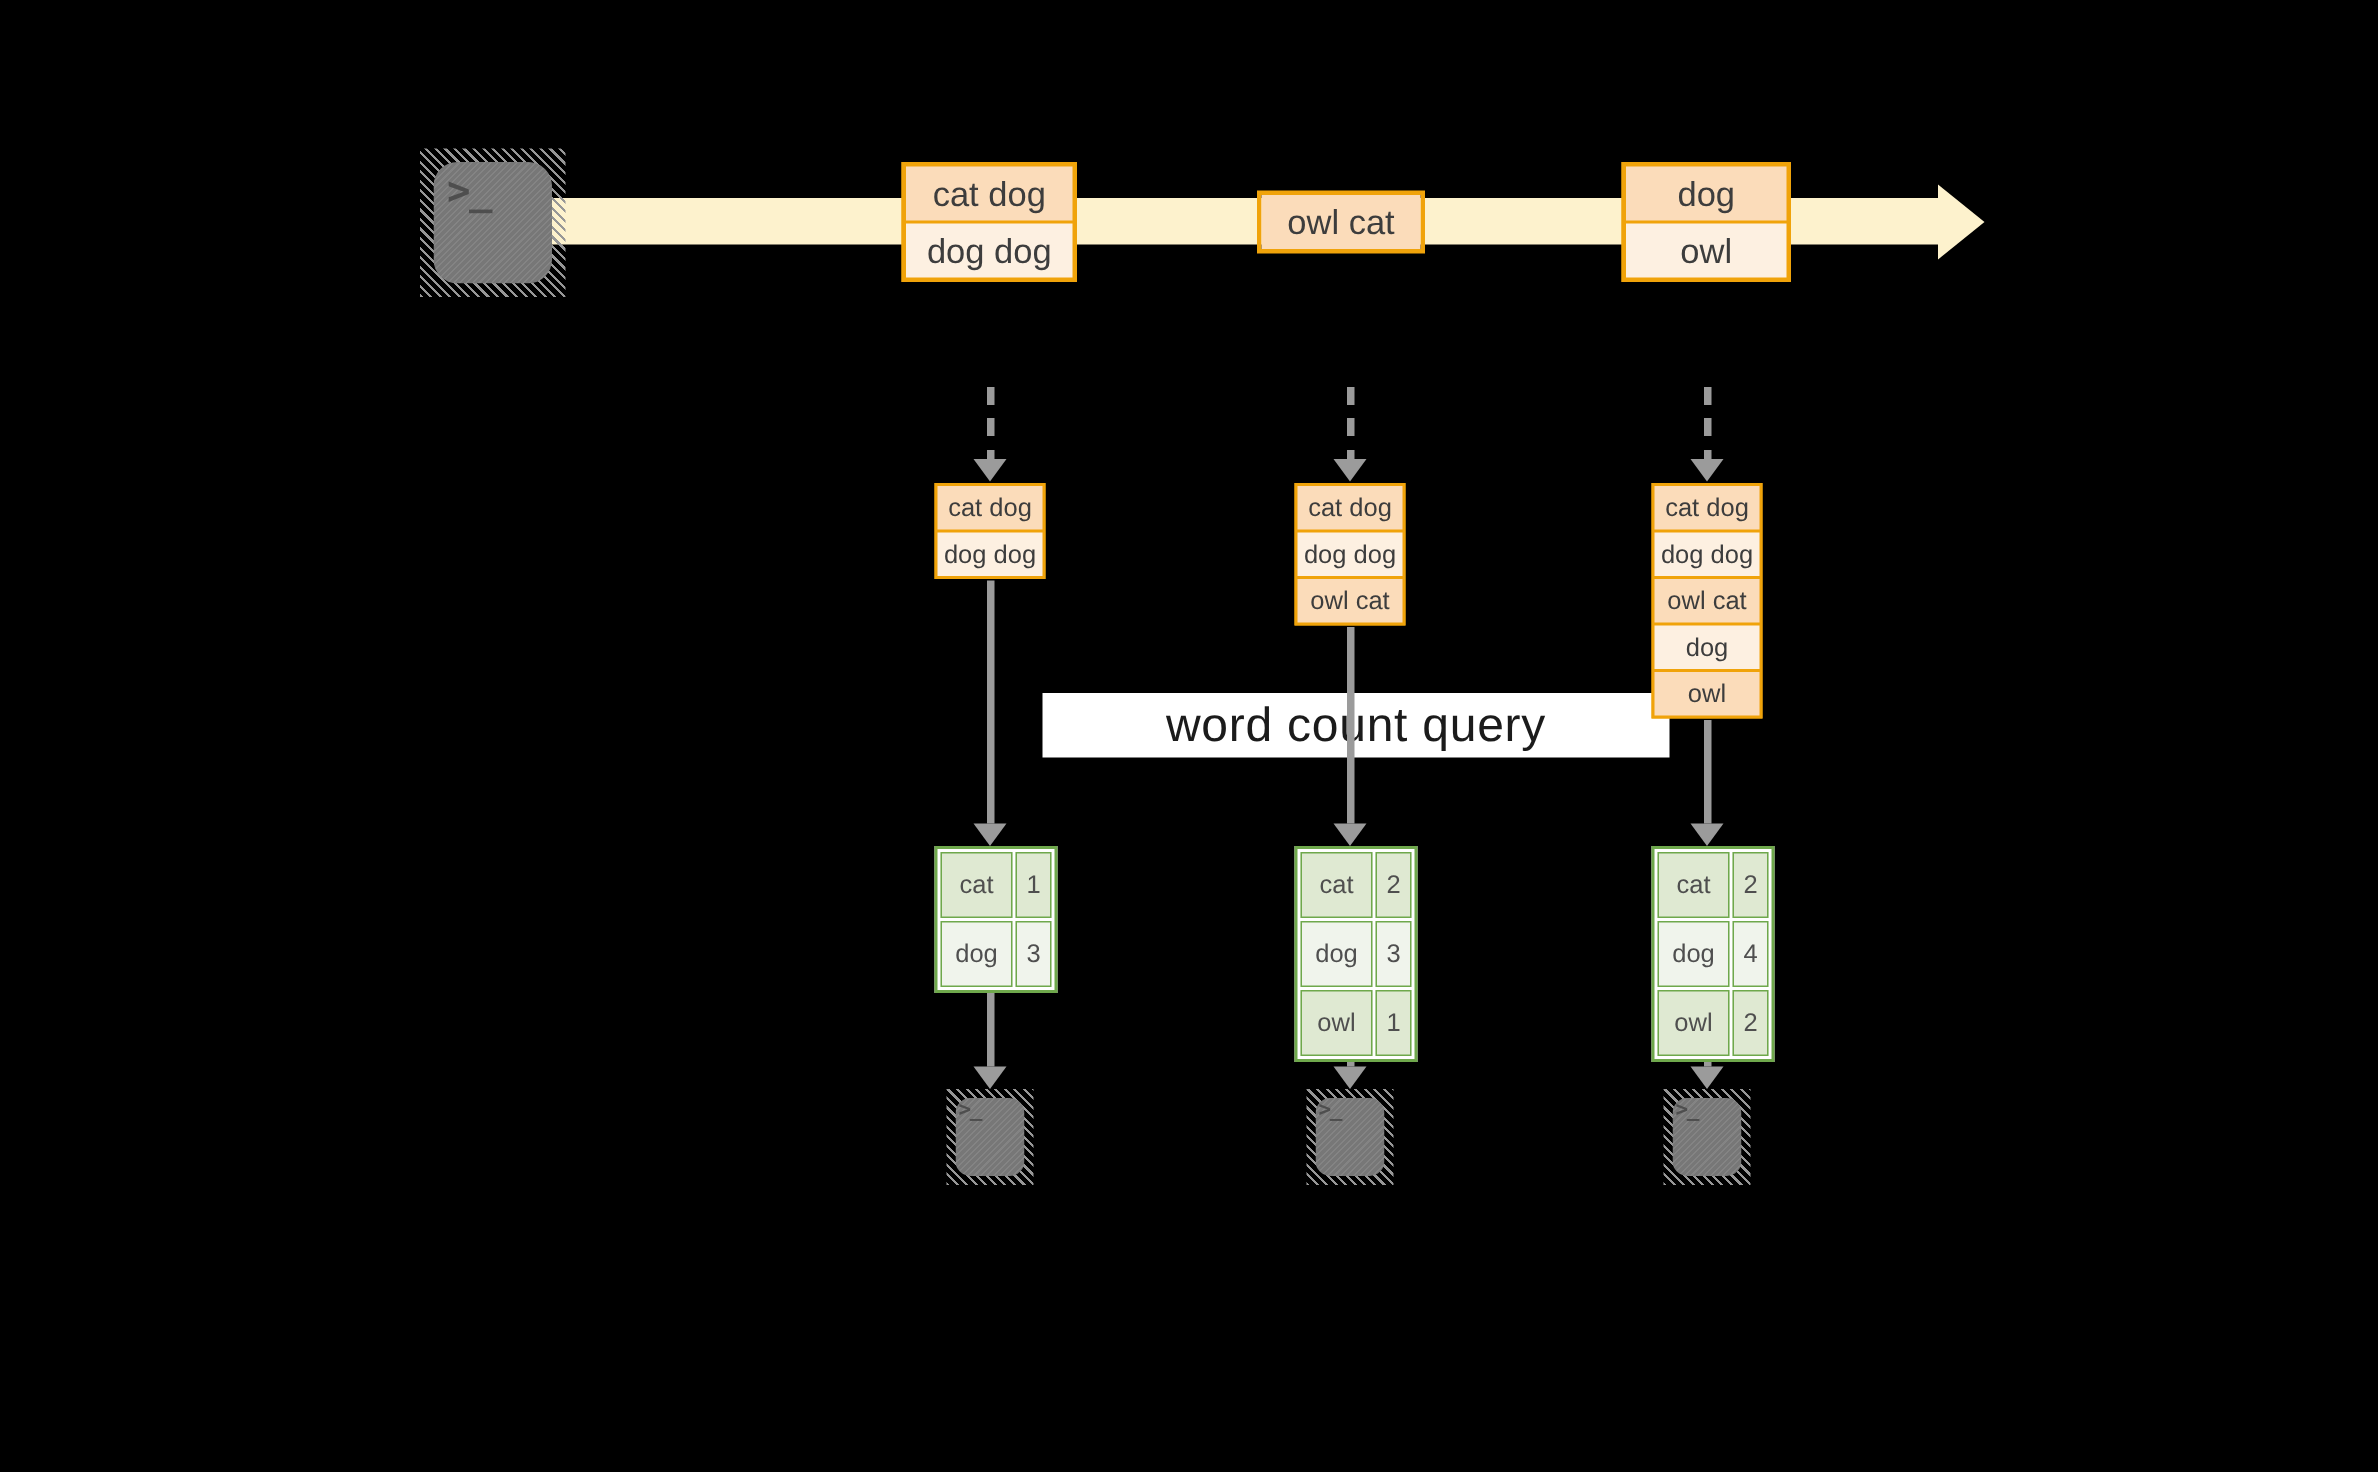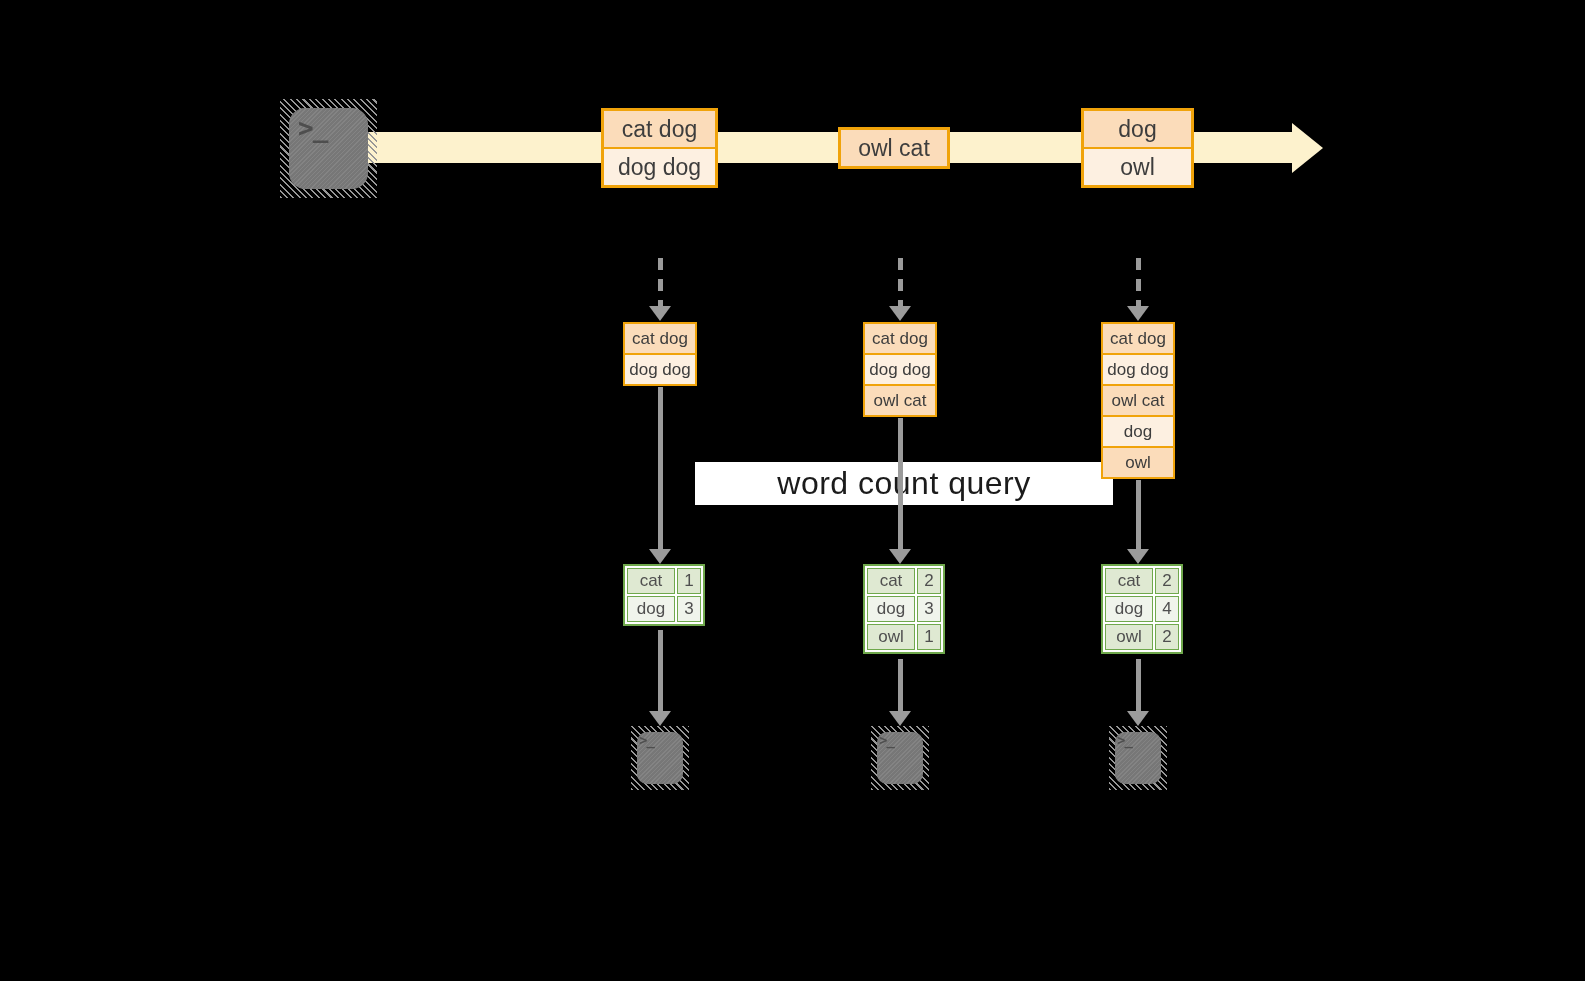--- a/index.html
+++ b/index.html
@@ -32,21 +32,21 @@
          border-top:15px solid #9b9b9b;}
 
   
   .qlabel{position:absolute;left:695px;top:462px;width:418px;height:43px;background:#ffffff;
           display:flex;align-items:center;justify-content:center;z-index:1;
           font-size:32px;color:#1b1b1b;letter-spacing:0.5px;}
 
   
   .gtable{position:absolute;z-index:3;width:74px;border:2.5px solid #6fa84c;background:#ffffff;
           display:grid;grid-template-columns:1fr 24px;gap:2px;padding:2px;box-sizing:content-box;}
-  .gcell{border:1.5px solid #6fa84c;height:26px;display:flex;align-items:center;justify-content:center;
+  .gcell{border:1.5px solid #6fa84c;height:44px;display:flex;align-items:center;justify-content:center;
          font-size:17px;color:#4f4f4f;box-sizing:border-box;}
   .gcell.dark{background:#dfe9d2;}
   .gcell.light{background:#f0f4ec;}
 
   
   .term{position:absolute;z-index:3;
         background:repeating-linear-gradient(45deg,#979797 0 1.5px,rgba(0,0,0,0) 1.5px 4.5px);}
   .term .inner{position:absolute;background:#7d7d7d;
         background-image:repeating-linear-gradient(135deg,rgba(255,255,255,0.05) 0 1px,rgba(0,0,0,0.05) 1px 3px);}
   .term .glyph{position:absolute;color:#4e4e4e;font-family:"DejaVu Sans Mono",monospace;

